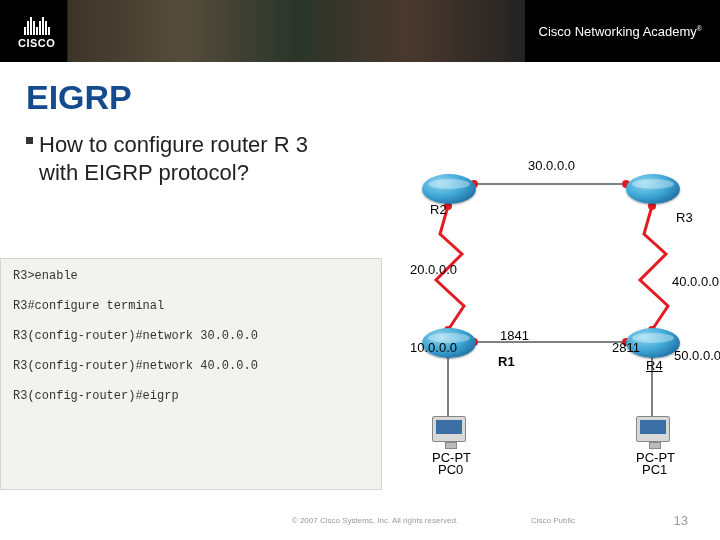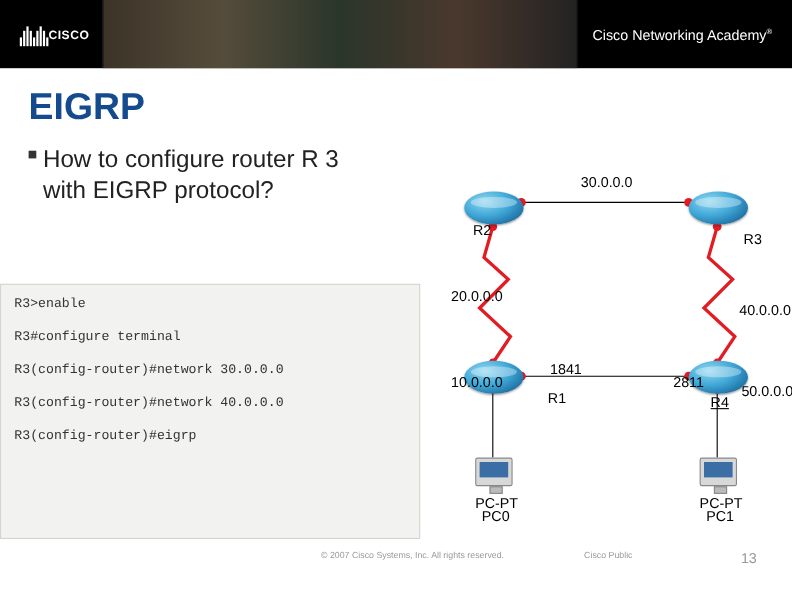--- a/index.html
+++ b/index.html
@@ -1,21 +1,21 @@
 <!DOCTYPE html>
 <html><head>
 <meta charset="utf-8">
 <style>
   * { box-sizing: border-box; margin: 0; padding: 0; }
   html, body { width: 720px; height: 540px; font-family: Arial, sans-serif; background: #fff; overflow: hidden; }
   .header {
     height: 62px; background: #000; display: flex; align-items: center;
     padding: 0 18px; position: relative; color: #fff;
   }
-  .logo { display: flex; flex-direction: row; align-items: center; margin-right: 12px; text-align: right; }
+  .logo { display: flex; flex-direction: column; align-items: center; margin-right: 12px; text-align: right; }
   .logo-bars { display: flex; gap: 1px; align-items: flex-end; height: 22px; }
   .logo-bars span { width: 2px; background: #fff; display: inline-block; }
   .logo-bars span:nth-child(1){height:8px}.logo-bars span:nth-child(2){height:14px}
   .logo-bars span:nth-child(3){height:18px}.logo-bars span:nth-child(4){height:14px}
   .logo-bars span:nth-child(5){height:8px}.logo-bars span:nth-child(6){height:14px}
   .logo-bars span:nth-child(7){height:18px}.logo-bars span:nth-child(8){height:14px}
   .logo-bars span:nth-child(9){height:8px}
   .logo-text { font-size: 11px; letter-spacing: 0.5px; font-weight: bold; margin-top: 2px; }
   .faces { flex: 1; height: 100%; background: linear-gradient(90deg,#574a3a 0%,#7a6d55 25%,#3d4d3d 50%,#6a5040 75%,#333 100%); opacity:0.7; border-left:1px solid #333;border-right:1px solid #333;}
   .academy { font-size: 13px; white-space: nowrap; margin-left: 14px; }
@@ -41,21 +41,21 @@
     position:absolute; width:34px; height:26px; background:#d8d8d8;
     border:1px solid #888; border-radius:2px;
   }
   .pc::before{content:"";position:absolute;left:3px;top:3px;width:26px;height:14px;background:#3b6ea5;}
   .pc::after{content:"";position:absolute;left:12px;top:25px;width:10px;height:5px;background:#bbb;border:1px solid #888;}
   .nlabel { position:absolute; font-size:13px; color:#000; white-space:nowrap; }
   svg.links { position:absolute; left:0; top:0; width:100%; height:100%; }
   .dot { fill:#e31b23; }
   .footer {
     position:absolute; left:0; bottom:0; width:100%; height:40px;
-    display:flex; font-size:8px; color:#9a9a9a;
+    display:flex; align-items:center; font-size:8px; color:#9a9a9a;
     padding: 0 32px;
   }
   .footer .c1{flex:0 0 240px; visibility:hidden;}
   .footer .c2{flex:1; text-align:center;}
   .footer .c3{flex:0 0 150px; text-align:center;}
   .footer .c4{flex:0 0 60px; text-align:right; font-size:13px;}
 </style>
 </head>
 <body>
 
@@ -128,21 +128,21 @@
     <div class="pc" style="left:246px; top:262px;"></div>
 
     <div class="nlabel" style="left:138px; top:4px;">30.0.0.0</div>
     <div class="nlabel" style="left:40px; top:48px;">R2</div>
     <div class="nlabel" style="left:286px; top:56px;">R3</div>
     <div class="nlabel" style="left:20px; top:108px;">20.0.0.0</div>
     <div class="nlabel" style="left:282px; top:120px;">40.0.0.0</div>
     <div class="nlabel" style="left:20px; top:186px;">10.0.0.0</div>
     <div class="nlabel" style="left:110px; top:174px;">1841</div>
     <div class="nlabel" style="left:222px; top:186px;">2811</div>
-    <div class="nlabel" style="left:108px; top:200px;">R1</div>
+    <div class="nlabel" style="left:108px; top:200px;font-weight:bold;">R1</div>
     <div class="nlabel" style="left:256px; top:204px;text-decoration:underline;">R4</div>
     <div class="nlabel" style="left:284px; top:194px;">50.0.0.0</div>
     <div class="nlabel" style="left:42px; top:296px;">PC-PT</div>
     <div class="nlabel" style="left:48px; top:308px;">PC0</div>
     <div class="nlabel" style="left:246px; top:296px;">PC-PT</div>
     <div class="nlabel" style="left:252px; top:308px;">PC1</div>
   </div>
 </div>
 
 <div class="footer">

